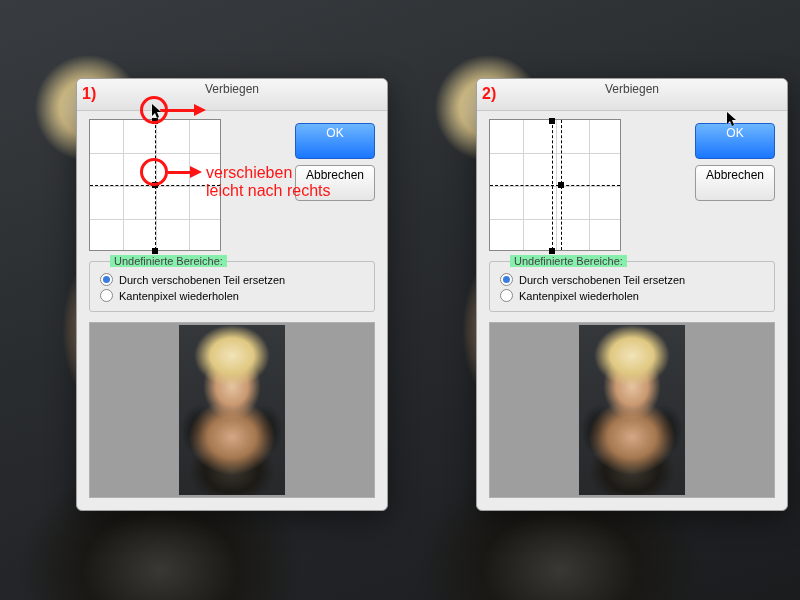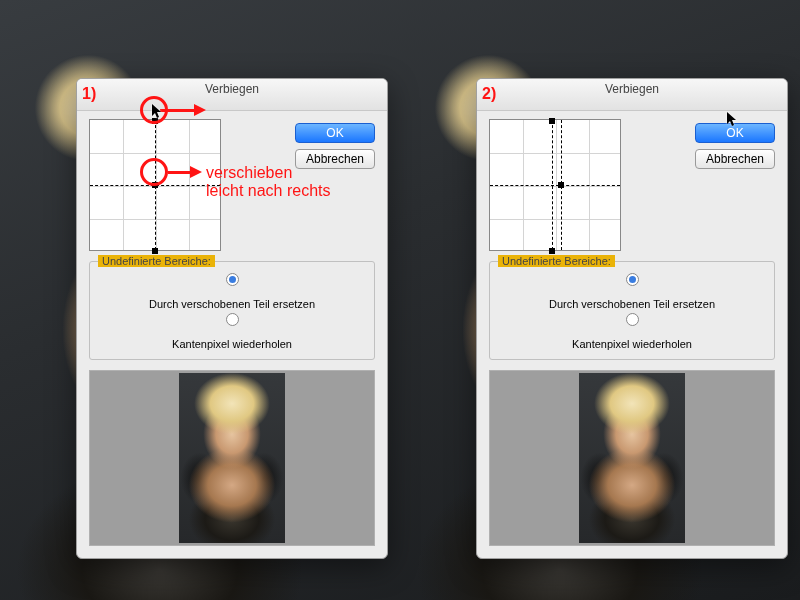--- a/index.html
+++ b/index.html
@@ -70,21 +70,21 @@
     position:absolute; left:0; right:0; height:0;
     border-top: 1px dashed #000;
   }
   .handle {
     position:absolute; width:6px; height:6px; background:#000;
     transform: translate(-50%, -50%);
   }
 
   .btn-col { flex:1; display:flex; flex-direction:column; gap:6px; align-items:flex-end; padding-top:4px;}
   .btn {
-    width: 80px; height: 20px;
+    width: 80px; height: 36px;
     border-radius: 4px;
     font-size: 12px;
     text-align: center; line-height: 18px;
     border: 1px solid #999;
     background: linear-gradient(#ffffff, #e6e6e6);
     cursor: pointer;
   }
   .btn.primary {
     background: linear-gradient(#6db6ff, #1a76ff);
     border-color: #1a5fd0;
@@ -94,25 +94,25 @@
 
   .group {
     margin-top: 10px;
     border: 1px solid #c0c0c0;
     border-radius: 3px;
     padding: 8px 10px 6px;
     position: relative;
     background: #ececec;
   }
   .group-title {
-    position: absolute; top: -7px; left: 8px;
-    background: #eab308; padding: 0 4px;
+    position: absolute; top: -7px; left: 20px;
+    background: #86efac; padding: 0 4px;
     font-size: 11px; color: #444;
   }
-  .radio-row { display:flex; align-items:center; gap:12px; margin: 3px 0; font-size: 11px; flex-direction: column; }
+  .radio-row { display:flex; align-items:flex-end; gap:6px; margin: 3px 0; font-size: 11px; }
   .radio {
     width: 13px; height: 13px; border-radius: 50%;
     border: 1px solid #888; background: #fff;
     display:flex; align-items:center; justify-content:center;
   }
   .radio.checked::after {
     content:""; width:7px; height:7px; border-radius:50%; background:#3a7de0;
   }
 
   .preview {

